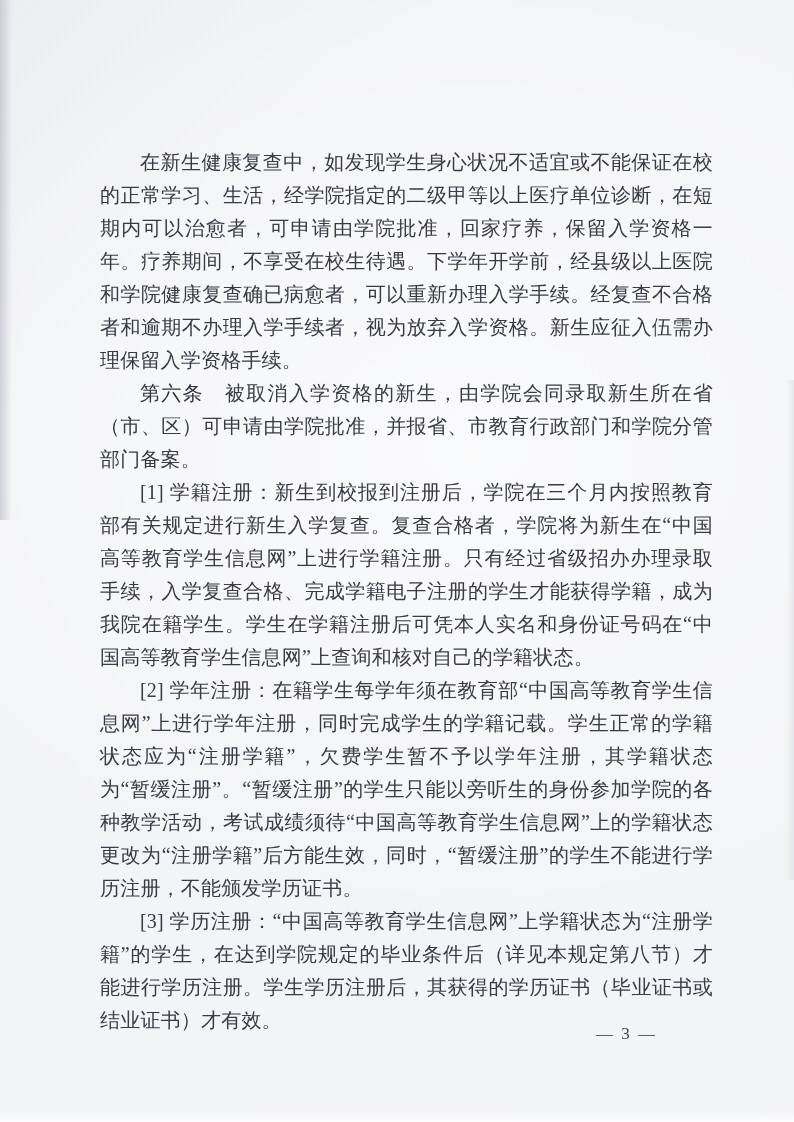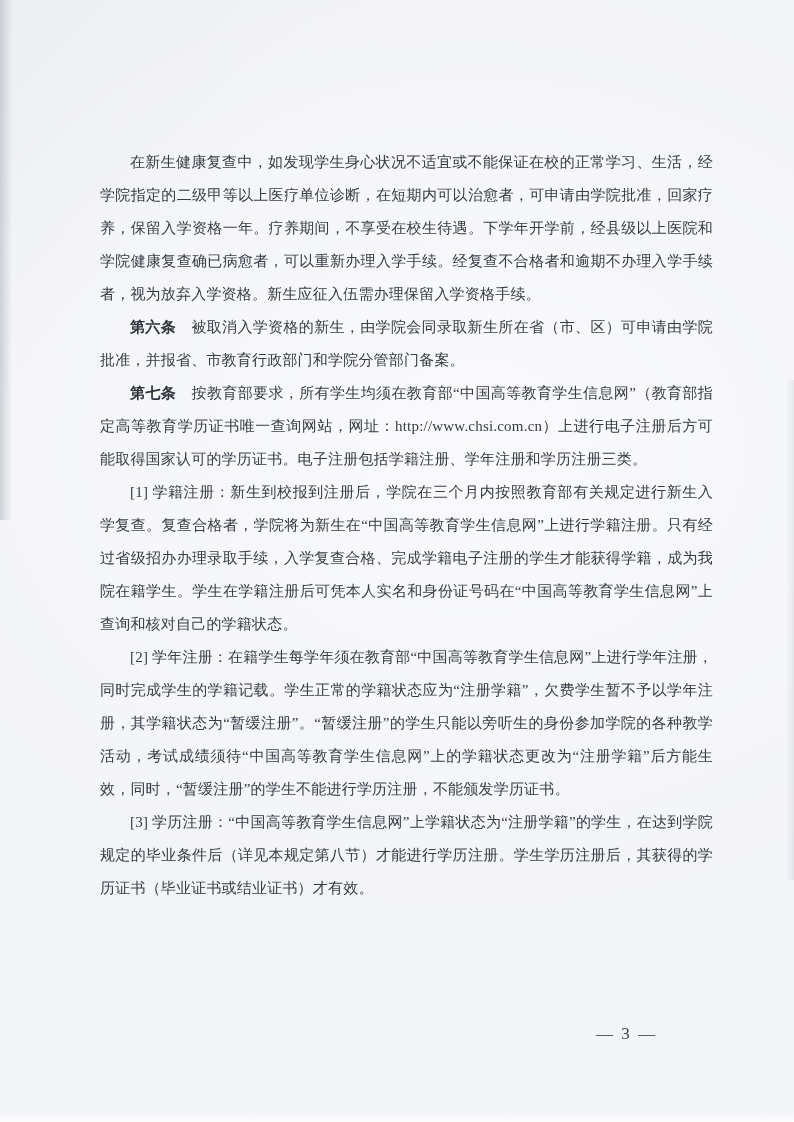--- a/index.html
+++ b/index.html
@@ -44,31 +44,31 @@
     background: linear-gradient(to top, #fdfdfe, rgba(253,253,254,0));
     pointer-events: none;
   }
 
   .text-block {
     position: absolute;
     left: 100px;
     top: 146px;
     width: 613px;
     color: var(--ink);
-    font-size: 15px;
+    font-size: 20px;
     line-height: 33px;
     text-align: justify;
     text-justify: inter-character;
     letter-spacing: 0.2px;
   }
   .para {
     text-indent: 2em;
   }
   .para .lead {
-    font-weight: bold;
+    font-weight: normal;
     color: #2e333b;
   }
 
   .page-number {
     position: absolute;
     top: 1024px;
     left: 596px;
     width: 80px;
     color: var(--page-number-ink);
     font-size: 17px;
@@ -81,21 +81,20 @@
 
 <div class="page">
 
   <div class="scan-edge-left"></div>
   <div class="scan-edge-right"></div>
   <div class="scan-edge-bottom"></div>
 
   <main class="text-block">
     <p class="para"><span class="lead"></span><span>在新生健康复查中，如发现学生身心状况不适宜或不能保证在校的正常学习、生活，经学院指定的二级甲等以上医疗单位诊断，在短期内可以治愈者，可申请由学院批准，回家疗养，保留入学资格一年。疗养期间，不享受在校生待遇。下学年开学前，经县级以上医院和学院健康复查确已病愈者，可以重新办理入学手续。经复查不合格者和逾期不办理入学手续者，视为放弃入学资格。新生应征入伍需办理保留入学资格手续。</span></p>
     <p class="para"><span class="lead">第六条</span><span>　被取消入学资格的新生，由学院会同录取新生所在省（市、区）可申请由学院批准，并报省、市教育行政部门和学院分管部门备案。</span></p>
-    <p class="para"><span class="lead">第七条</span><span>　按教育部要求，所有学生均须在教育部“中国高等教育学生信息网”（教育部指定高等教育学历证书唯一查询网站，网址：http://www.chsi.com.cn）上进行电子注册后方可能取得国家认可的学历证书。电子注册包括学籍注册、学年注册和学历注册三类。</span></p>
     <p class="para"><span class="lead"></span><span>[1] 学籍注册：新生到校报到注册后，学院在三个月内按照教育部有关规定进行新生入学复查。复查合格者，学院将为新生在“中国高等教育学生信息网”上进行学籍注册。只有经过省级招办办理录取手续，入学复查合格、完成学籍电子注册的学生才能获得学籍，成为我院在籍学生。学生在学籍注册后可凭本人实名和身份证号码在“中国高等教育学生信息网”上查询和核对自己的学籍状态。</span></p>
     <p class="para"><span class="lead"></span><span>[2] 学年注册：在籍学生每学年须在教育部“中国高等教育学生信息网”上进行学年注册，同时完成学生的学籍记载。学生正常的学籍状态应为“注册学籍”，欠费学生暂不予以学年注册，其学籍状态为“暂缓注册”。“暂缓注册”的学生只能以旁听生的身份参加学院的各种教学活动，考试成绩须待“中国高等教育学生信息网”上的学籍状态更改为“注册学籍”后方能生效，同时，“暂缓注册”的学生不能进行学历注册，不能颁发学历证书。</span></p>
     <p class="para"><span class="lead"></span><span>[3] 学历注册：“中国高等教育学生信息网”上学籍状态为“注册学籍”的学生，在达到学院规定的毕业条件后（详见本规定第八节）才能进行学历注册。学生学历注册后，其获得的学历证书（毕业证书或结业证书）才有效。</span></p>
   </main>
 
   <div class="page-number">— 3 —</div>
 
 </div>
 
 </body></html>

